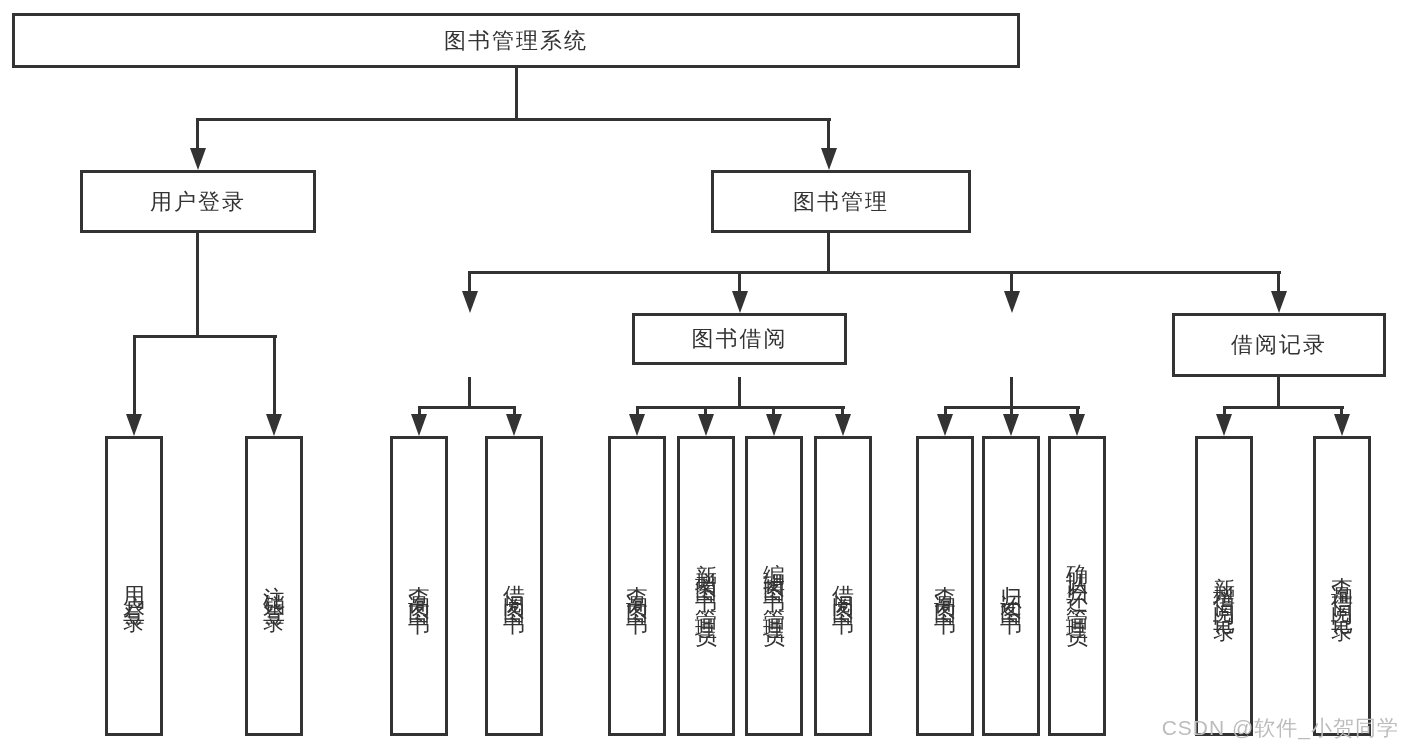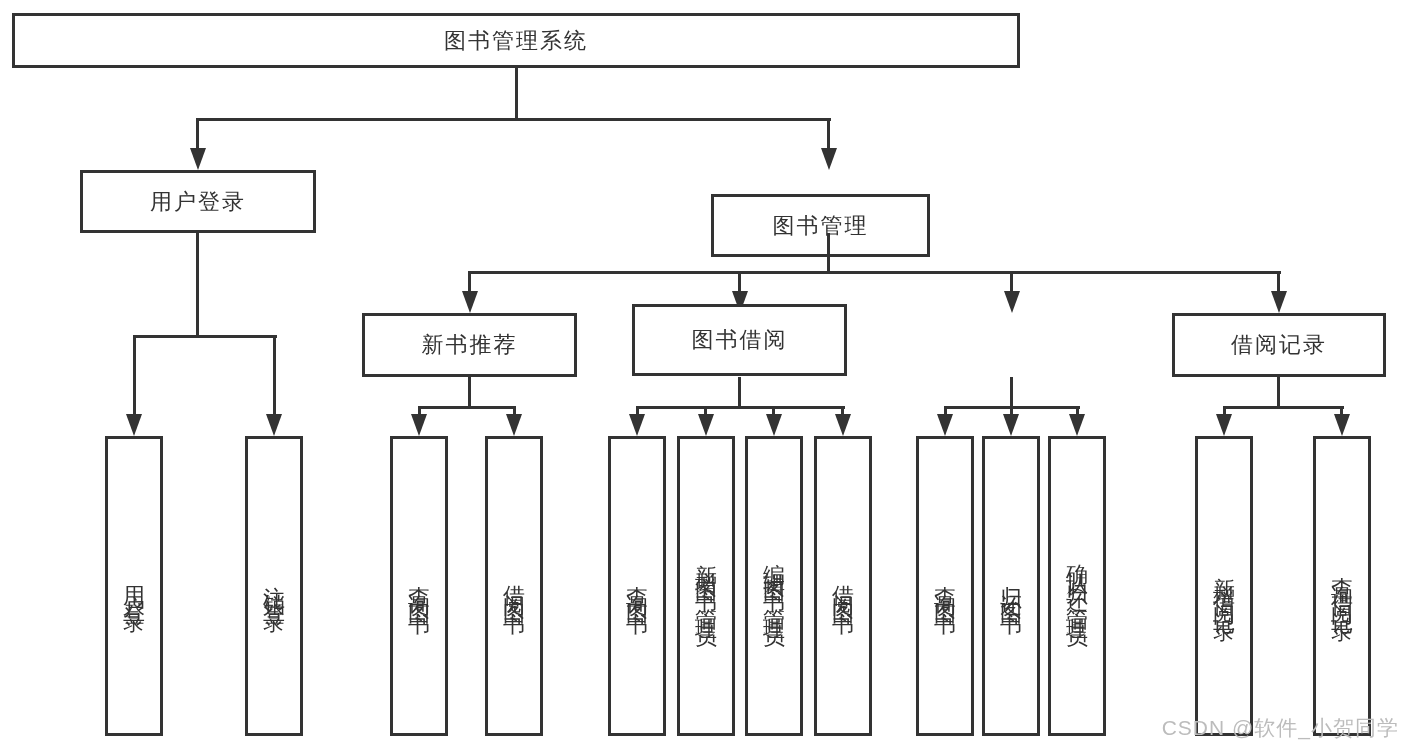--- a/index.html
+++ b/index.html
@@ -38,21 +38,21 @@
   <div class="vl" style="left:515px;top:68px;height:52px;"></div>
   <div class="hl" style="left:196px;top:118px;width:635px;"></div>
   <div class="vl" style="left:196px;top:118px;height:32px;"></div>
   <div class="ar" style="left:190px;top:148px;"></div>
   <div class="vl" style="left:827px;top:118px;height:32px;"></div>
   <div class="ar" style="left:821px;top:148px;"></div>
 
   <div class="box" style="left:80px;top:170px;width:236px;height:63px;">
     <span class="lbl">用户登录</span>
   </div>
-  <div class="box" style="left:711px;top:170px;width:219px;height:63px;margin-top:24px;">
+  <div class="box" style="left:711px;top:170px;width:260px;height:63px;">
     <span class="lbl">图书管理</span>
   </div>
 
   <div class="vl" style="left:196px;top:233px;height:104px;"></div>
   <div class="hl" style="left:133px;top:335px;width:144px;"></div>
   <div class="vl" style="left:133px;top:335px;height:81px;"></div>
   <div class="ar" style="left:126px;top:414px;"></div>
   <div class="vl" style="left:273px;top:335px;height:81px;"></div>
   <div class="ar" style="left:266px;top:414px;"></div>
 
@@ -60,24 +60,21 @@
   <div class="hl" style="left:468px;top:271px;width:813px;"></div>
   <div class="vl" style="left:468px;top:271px;height:22px;"></div>
   <div class="ar" style="left:462px;top:291px;"></div>
   <div class="vl" style="left:738px;top:271px;height:22px;"></div>
   <div class="ar" style="left:732px;top:291px;"></div>
   <div class="vl" style="left:1010px;top:271px;height:22px;"></div>
   <div class="ar" style="left:1004px;top:291px;"></div>
   <div class="vl" style="left:1277px;top:271px;height:22px;"></div>
   <div class="ar" style="left:1271px;top:291px;"></div>
 
-  <div class="box" style="left:362px;top:313px;width:215px;height:64px;">
-    <span class="lbl">新书推荐</span>
-  </div>
-  <div class="box" style="left:632px;top:304px;width:215px;height:72px;">
+  <div class="box" style="left:632px;top:313px;width:215px;height:52px;">
     <span class="lbl">图书借阅</span>
   </div>
   <div class="box" style="left:1172px;top:313px;width:214px;height:64px;">
     <span class="lbl">借阅记录</span>
   </div>
 
   <div class="vl" style="left:468px;top:377px;height:31px;"></div>
   <div class="hl" style="left:418px;top:406px;width:98px;"></div>
   <div class="vl" style="left:418px;top:406px;height:10px;"></div>
   <div class="ar" style="left:411px;top:414px;"></div>

